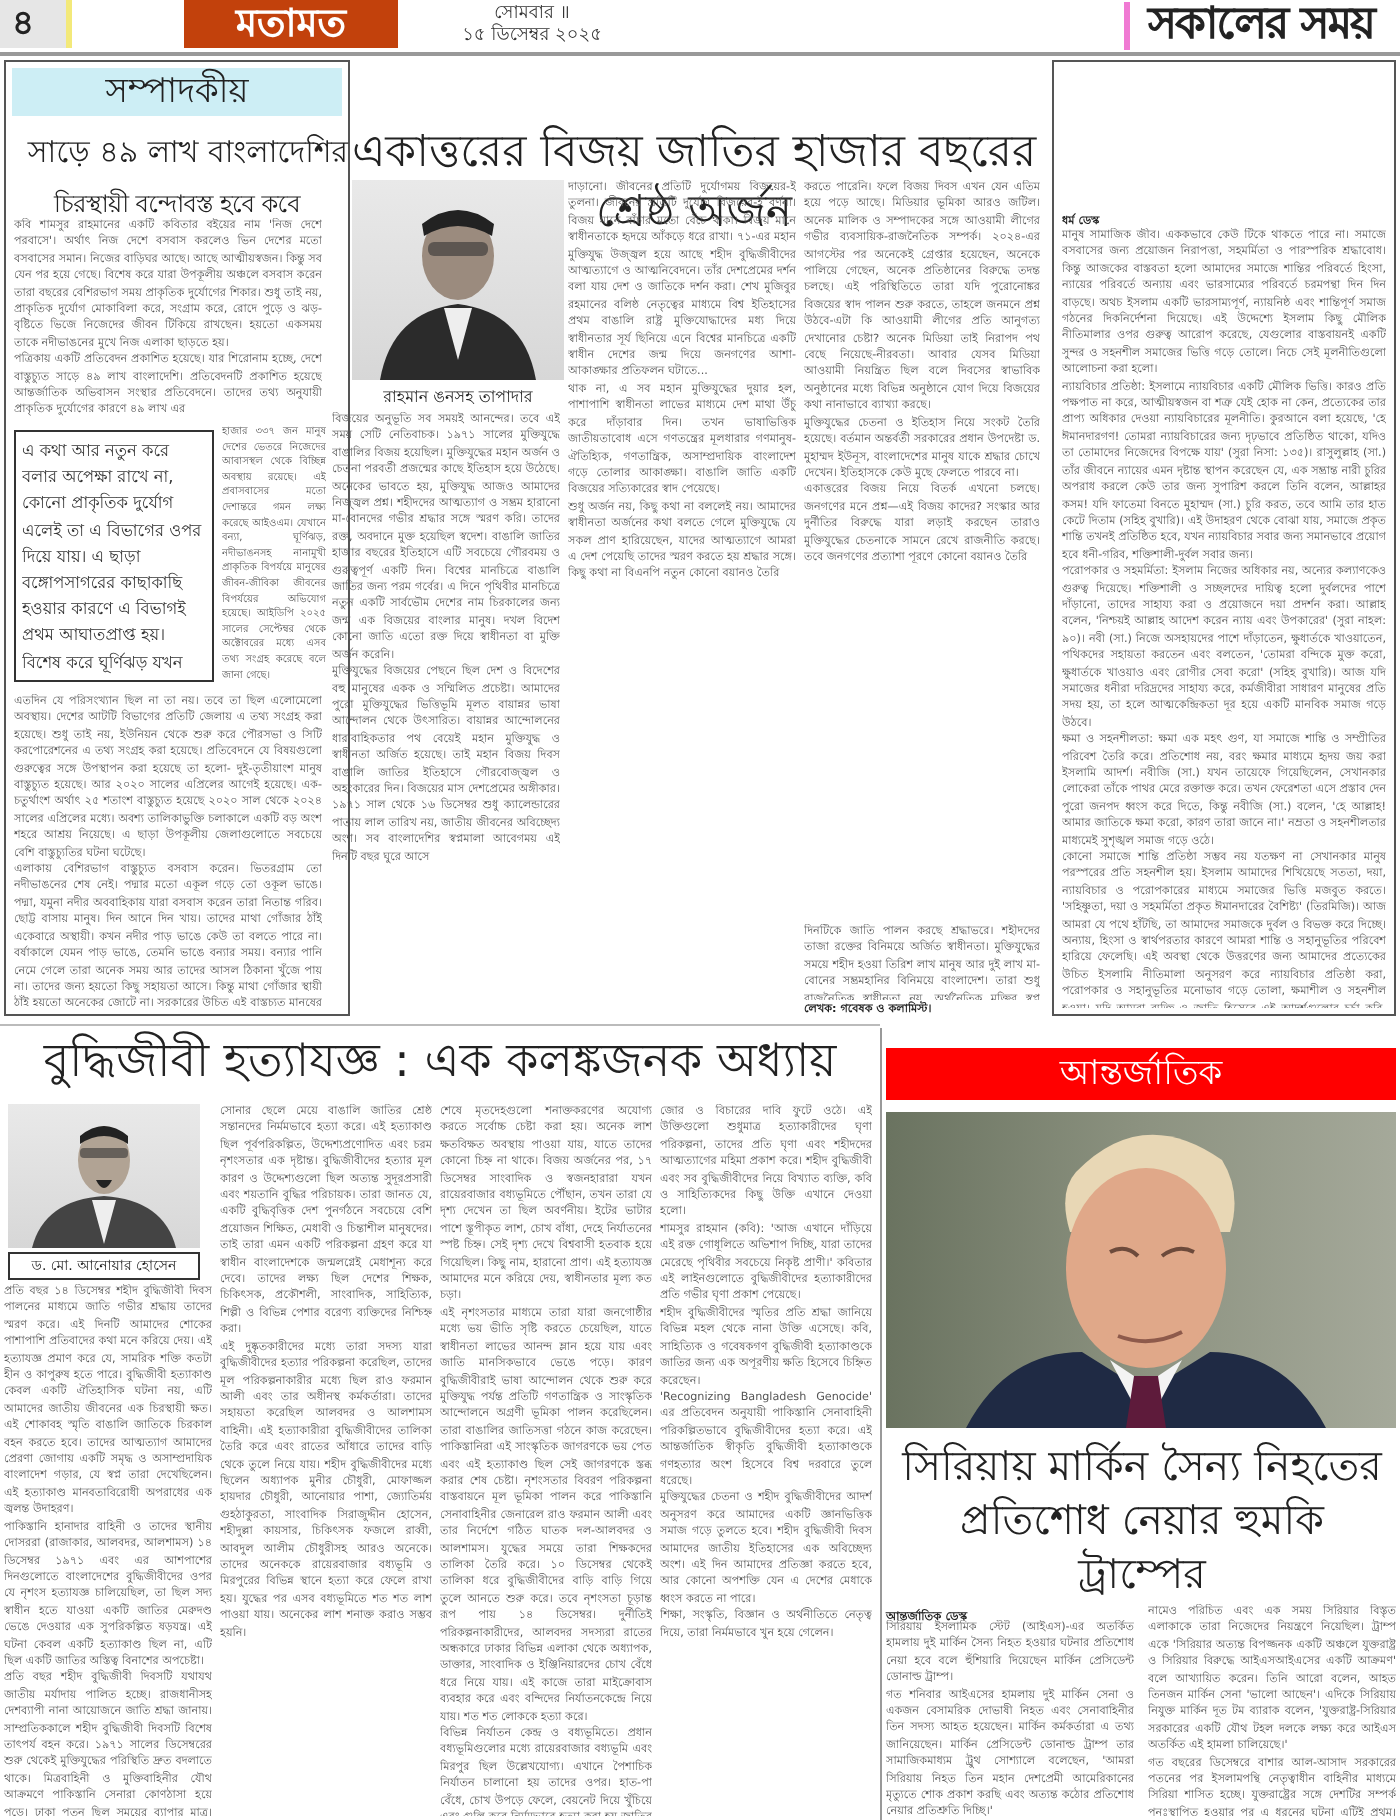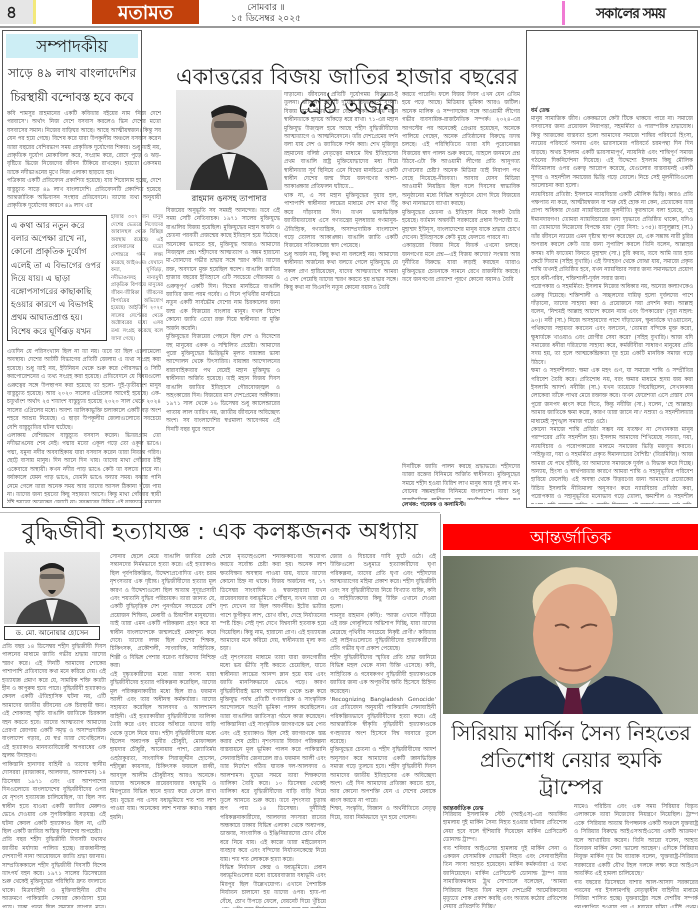--- a/index.html
+++ b/index.html
@@ -3,21 +3,21 @@
 <meta charset="utf-8">
 <style>
   *{box-sizing:border-box;margin:0;padding:0}
   html,body{width:700px;height:910px;overflow:hidden;background:#fff}
   body{font-family:"DejaVu Sans",sans-serif;color:#222;position:relative}
   .abs{position:absolute}
   
   .pagenum{left:0;top:0;width:36px;height:24px;background:#e6e6e6;border-right:3px solid #f3e97a;font-weight:bold;font-size:17px;line-height:24px;padding-left:6px}
   .section{left:92px;top:0;width:107px;height:24px;background:#c2410c;color:#fff;font-size:19px;line-height:24px;text-align:center;font-weight:bold}
   .date{left:226px;top:2px;width:80px;font-size:9px;line-height:11px;text-align:center;color:#333}
-  .brand{left:562px;top:1px;width:134px;height:24px;font-size:14px;font-weight:bold;line-height:24px;text-align:center;border-left:3px solid #f07ad3;letter-spacing:-1px}
+  .brand{left:562px;top:1px;width:134px;height:24px;font-size:22px;font-weight:bold;line-height:24px;text-align:center;border-left:3px solid #f07ad3;letter-spacing:-1px}
   .topline{left:0;top:26px;width:700px;height:2px;background:#999}
   
   .txt{font-size:5.6px;line-height:8.4px;color:#555;text-align:justify;overflow:hidden}
   .box{border:1px solid #555}
   .hd{text-align:center;color:#222}
   .photo{background:linear-gradient(180deg,#e9e9e9 0%,#d7d7d7 100%);overflow:hidden}
   .caption{font-size:8px;text-align:center;line-height:13px;color:#222}
   .byline{font-size:6px;font-weight:bold;color:#222}
   .vr{width:1px;background:#777}
 </style>
@@ -26,23 +26,23 @@
 
 <div class="abs pagenum">৪</div>
 <div class="abs section">মতামত</div>
 <div class="abs date">
   <div>সোমবার ॥</div>
   <div>১৫ ডিসেম্বর ২০২৫</div>
 </div>
 <div class="abs brand">সকালের সময়</div>
 <div class="abs topline"></div>
 
-<div class="abs box" style="left:2px;top:30px;width:140px;height:478px;">
+<div class="abs box" style="left:2px;top:30px;width:173px;height:478px;">
   <div style="background:#cdeef5;margin:3px;height:24px;font-size:17px;line-height:24px;text-align:center;color:#222;">সম্পাদকীয়</div>
-  <div class="hd" style="font-size:12px;margin-top:6px;">সাড়ে ৪৯ লাখ বাংলাদেশির</div>
+  <div class="hd" style="font-size:15px;margin-top:6px;text-align:right;">সাড়ে ৪৯ লাখ বাংলাদেশির</div>
   <div class="hd" style="font-size:12px;margin-top:4px;white-space:nowrap;letter-spacing:-0.3px;">চিরস্থায়ী বন্দোবস্ত হবে কবে</div>
   <div class="txt" style="position:absolute;left:4px;top:78px;width:154px;height:104px;white-space:pre-line;">কবি শামসুর রাহমানের একটি কবিতার বইয়ের নাম 'নিজ দেশে পরবাসে'। অর্থাৎ নিজ দেশে বসবাস করলেও ভিন দেশের মতো বসবাসের সমান। নিজের বাড়িঘর আছে। আছে আত্মীয়স্বজন। কিন্তু সব যেন পর হয়ে গেছে। বিশেষ করে যারা উপকূলীয় অঞ্চলে বসবাস করেন তারা বছরের বেশিরভাগ সময় প্রাকৃতিক দুর্যোগের শিকার। শুধু তাই নয়, প্রাকৃতিক দুর্যোগ মোকাবিলা করে, সংগ্রাম করে, রোদে পুড়ে ও ঝড়-বৃষ্টিতে ভিজে নিজেদের জীবন টিকিয়ে রাখছেন। হয়তো একসময় তাকে নদীভাঙনের মুখে নিজ এলাকা ছাড়তে হয়।
 পত্রিকায় একটি প্রতিবেদন প্রকাশিত হয়েছে। যার শিরোনাম হচ্ছে, দেশে বাস্তুচ্যুত সাড়ে ৪৯ লাখ বাংলাদেশি। প্রতিবেদনটি প্রকাশিত হয়েছে আন্তর্জাতিক অভিবাসন সংস্থার প্রতিবেদনে। তাদের তথ্য অনুযায়ী প্রাকৃতিক দুর্যোগের কারণে ৪৯ লাখ এর</div>
   <div class="box" style="position:absolute;left:4px;top:184px;width:100px;height:126px;padding:3px;border-color:#333;">
     <div style="font-size:8.2px;line-height:13.2px;color:#333;overflow:hidden;height:118px;">এ কথা আর নতুন করে বলার অপেক্ষা রাখে না, কোনো প্রাকৃতিক দুর্যোগ এলেই তা এ বিভাগের ওপর দিয়ে যায়। এ ছাড়া বঙ্গোপসাগরের কাছাকাছি হওয়ার কারণে এ বিভাগই প্রথম আঘাতপ্রাপ্ত হয়। বিশেষ করে ঘূর্ণিঝড় যখন আসে তখন এ বিভাগের বেশ কয়েকটি জেলার ওপর দিয়ে প্রবাহিত হয়।</div>
   </div>
   <div class="txt" style="position:absolute;left:108px;top:182px;width:52px;height:130px;font-size:5px;line-height:7.6px;">হাজার ৩৩৭ জন মানুষ দেশের ভেতরে নিজেদের আবাসস্থল থেকে বিচ্ছিন্ন অবস্থায় রয়েছে। এই প্রবাসবাসের মতো দেশান্তরে গমন লক্ষ্য করেছে আইওএম। যেখানে বন্যা, ঘূর্ণিঝড়, নদীভাঙনসহ নানামুখী প্রাকৃতিক বিপর্যয়ে মানুষের জীবন-জীবিকা জীবনের বিপর্যয়ের অভিযোগ হয়েছে। আইডিপি ২০২৫ সালের সেপ্টেম্বর থেকে অক্টোবরের মধ্যে এসব তথ্য সংগ্রহ করেছে বলে জানা গেছে।</div>
   <div class="txt" style="position:absolute;left:4px;top:316px;width:154px;height:156px;white-space:pre-line;">এতদিন যে পরিসংখ্যান ছিল না তা নয়। তবে তা ছিল এলোমেলো অবস্থায়। দেশের আটটি বিভাগের প্রতিটি জেলায় এ তথ্য সংগ্রহ করা হয়েছে। শুধু তাই নয়, ইউনিয়ন থেকে শুরু করে পৌরসভা ও সিটি করপোরেশনের এ তথ্য সংগ্রহ করা হয়েছে। প্রতিবেদনে যে বিষয়গুলো গুরুত্বের সঙ্গে উপস্থাপন করা হয়েছে তা হলো- দুই-তৃতীয়াংশ মানুষ বাস্তুচ্যুত হয়েছে। আর ২০২০ সালের এপ্রিলের আগেই হয়েছে। এক-চতুর্থাংশ অর্থাৎ ২৫ শতাংশ বাস্তুচ্যুত হয়েছে ২০২০ সাল থেকে ২০২৪ সালের এপ্রিলের মধ্যে। অবশ্য তালিকাভুক্তি চলাকালে একটি বড় অংশ শহরে আশ্রয় নিয়েছে। এ ছাড়া উপকূলীয় জেলাগুলোতে সবচেয়ে বেশি বাস্তুচ্যুতির ঘটনা ঘটেছে।
 এলাকায় বেশিরভাগ বাস্তুচ্যুত বসবাস করেন। ভিতরগ্রাম তো নদীভাঙনের শেষ নেই। পদ্মার মতো একূল গড়ে তো ওকূল ভাঙে। পদ্মা, যমুনা নদীর অববাহিকায় যারা বসবাস করেন তারা নিতান্ত গরিব। ছোট্ট বাসায় মানুষ। দিন আনে দিন খায়। তাদের মাথা গোঁজার ঠাঁই একেবারে অস্থায়ী। কখন নদীর পাড় ভাঙে কেউ তা বলতে পারে না। বর্ষাকালে যেমন পাড় ভাঙে, তেমনি ভাঙে বন্যার সময়। বন্যার পানি নেমে গেলে তারা অনেক সময় আর তাদের আসল ঠিকানা খুঁজে পায় না। তাদের জন্য হয়তো কিছু সহায়তা আসে। কিন্তু মাথা গোঁজার স্থায়ী ঠাঁই হয়তো অনেকের জোটে না। সরকারের উচিত এই বাস্তুচ্যুত মানুষের জন্য চিরস্থায়ী বন্দোবস্ত করা।</div>
 </div>

